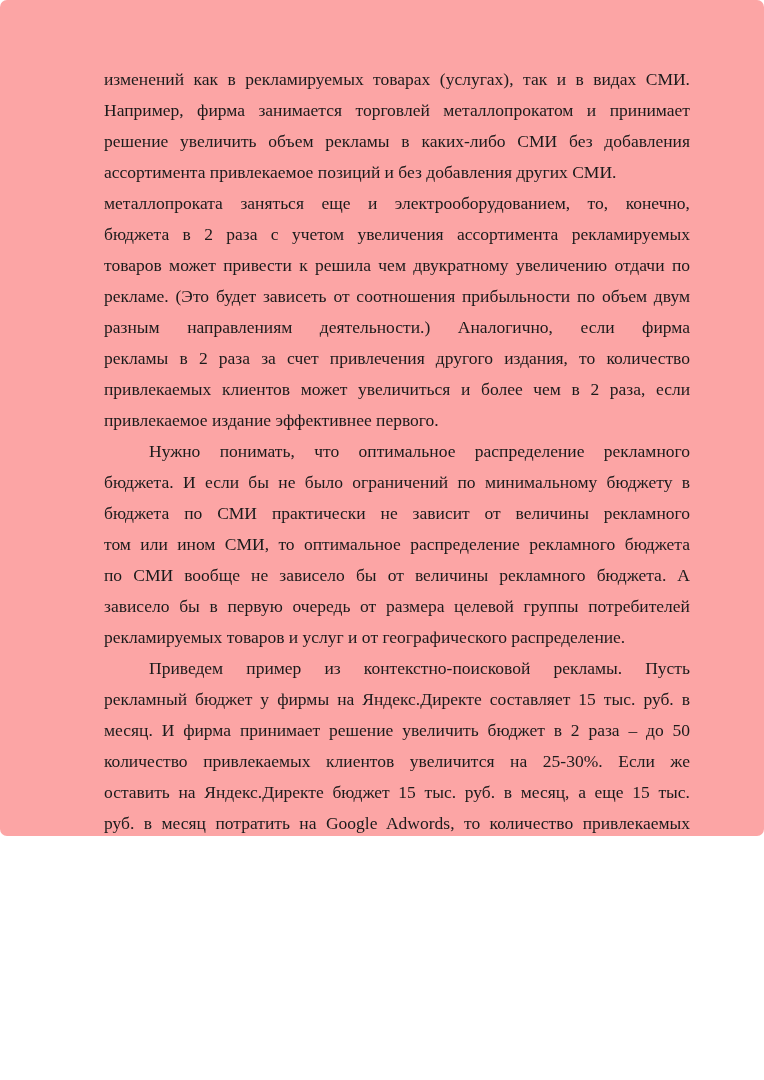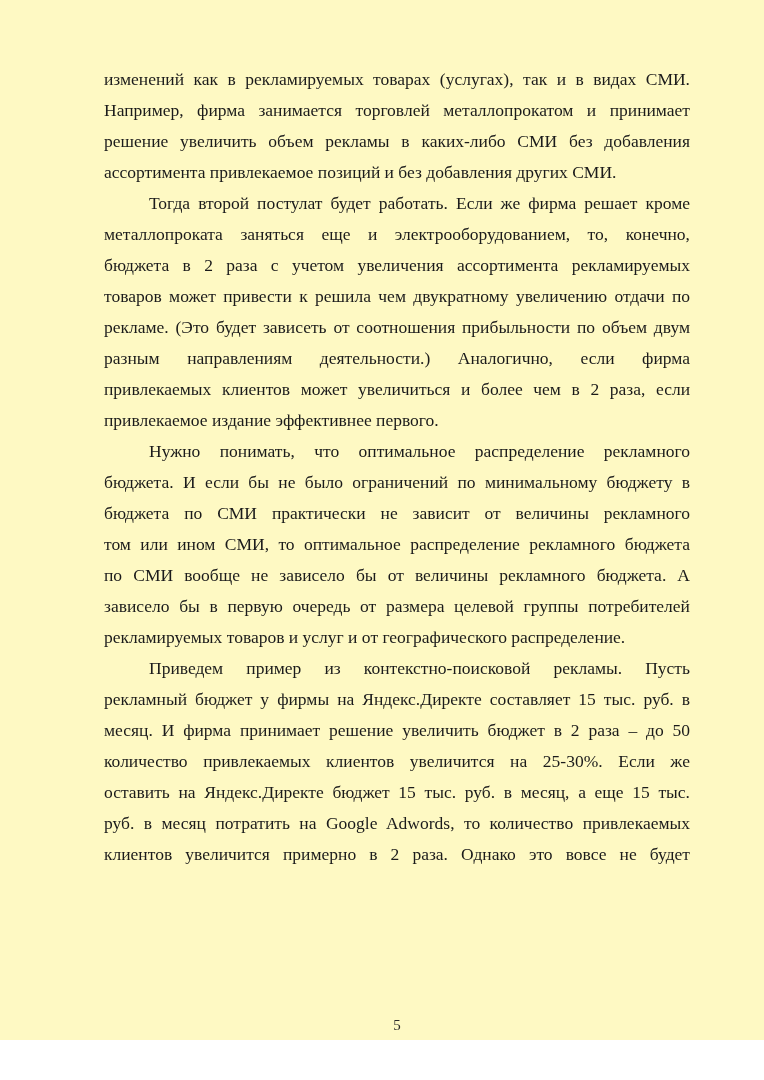--- a/index.html
+++ b/index.html
@@ -1,23 +1,24 @@
 <!DOCTYPE html>
 <html><head>
 <meta charset="utf-8">
 <style>
   html, body { margin: 0; padding: 0; background: #ffffff; }
   .page {
     position: relative;
     width: 764px;
-    height: 1040px;
-    background: #fef9c3;
+    height: 836px;
+    background: #fca5a5;
     overflow: hidden;
     font-family: "Liberation Serif", "DejaVu Serif", serif;
     color: #1b1b1b;
+    border-radius: 7px;
   }
   .text-block {
     position: absolute;
     left: 104px;
     top: 64px;
     width: 586px;
     font-size: 17.5px;
     line-height: 31px;
   }
   .paragraph { margin: 0; padding: 0; }
@@ -47,26 +48,26 @@
 
 <div class="page">
   <div class="text-block" id="text-block">
       <div class="paragraph">
         <div class="line">изменений как в рекламируемых товарах (услугах), так и в видах СМИ.</div>
         <div class="line">Например, фирма занимается торговлей металлопрокатом и принимает</div>
         <div class="line">решение увеличить объем рекламы в каких-либо СМИ без добавления</div>
         <div class="line last-left">ассортимента привлекаемое позиций и без добавления других СМИ.</div>
       </div>
       <div class="paragraph">
-        <div class="line first-indent">Тогда второй постулат будет работать. Если же фирма решает кроме</div>
         <div class="line">металлопроката заняться еще и электрооборудованием, то, конечно,</div>
         <div class="line">бюджета в 2 раза с учетом увеличения ассортимента рекламируемых</div>
         <div class="line">товаров может привести к решила чем двукратному увеличению отдачи по</div>
         <div class="line">рекламе. (Это будет зависеть от соотношения прибыльности по объем двум</div>
         <div class="line">разным направлениям деятельности.) Аналогично, если фирма</div>
+        <div class="line">рекламы в 2 раза за счет привлечения другого издания, то количество</div>
         <div class="line">привлекаемых клиентов может увеличиться и более чем в 2 раза, если</div>
         <div class="line last-left">привлекаемое издание эффективнее первого.</div>
       </div>
       <div class="paragraph">
         <div class="line first-indent">Нужно понимать, что оптимальное распределение рекламного</div>
         <div class="line">бюджета. И если бы не было ограничений по минимальному бюджету в</div>
         <div class="line">бюджета по СМИ практически не зависит от величины рекламного</div>
         <div class="line">том или ином СМИ, то оптимальное распределение рекламного бюджета</div>
         <div class="line">по СМИ вообще не зависело бы от величины рекламного бюджета. А</div>
         <div class="line">зависело бы в первую очередь от размера целевой группы потребителей</div>

